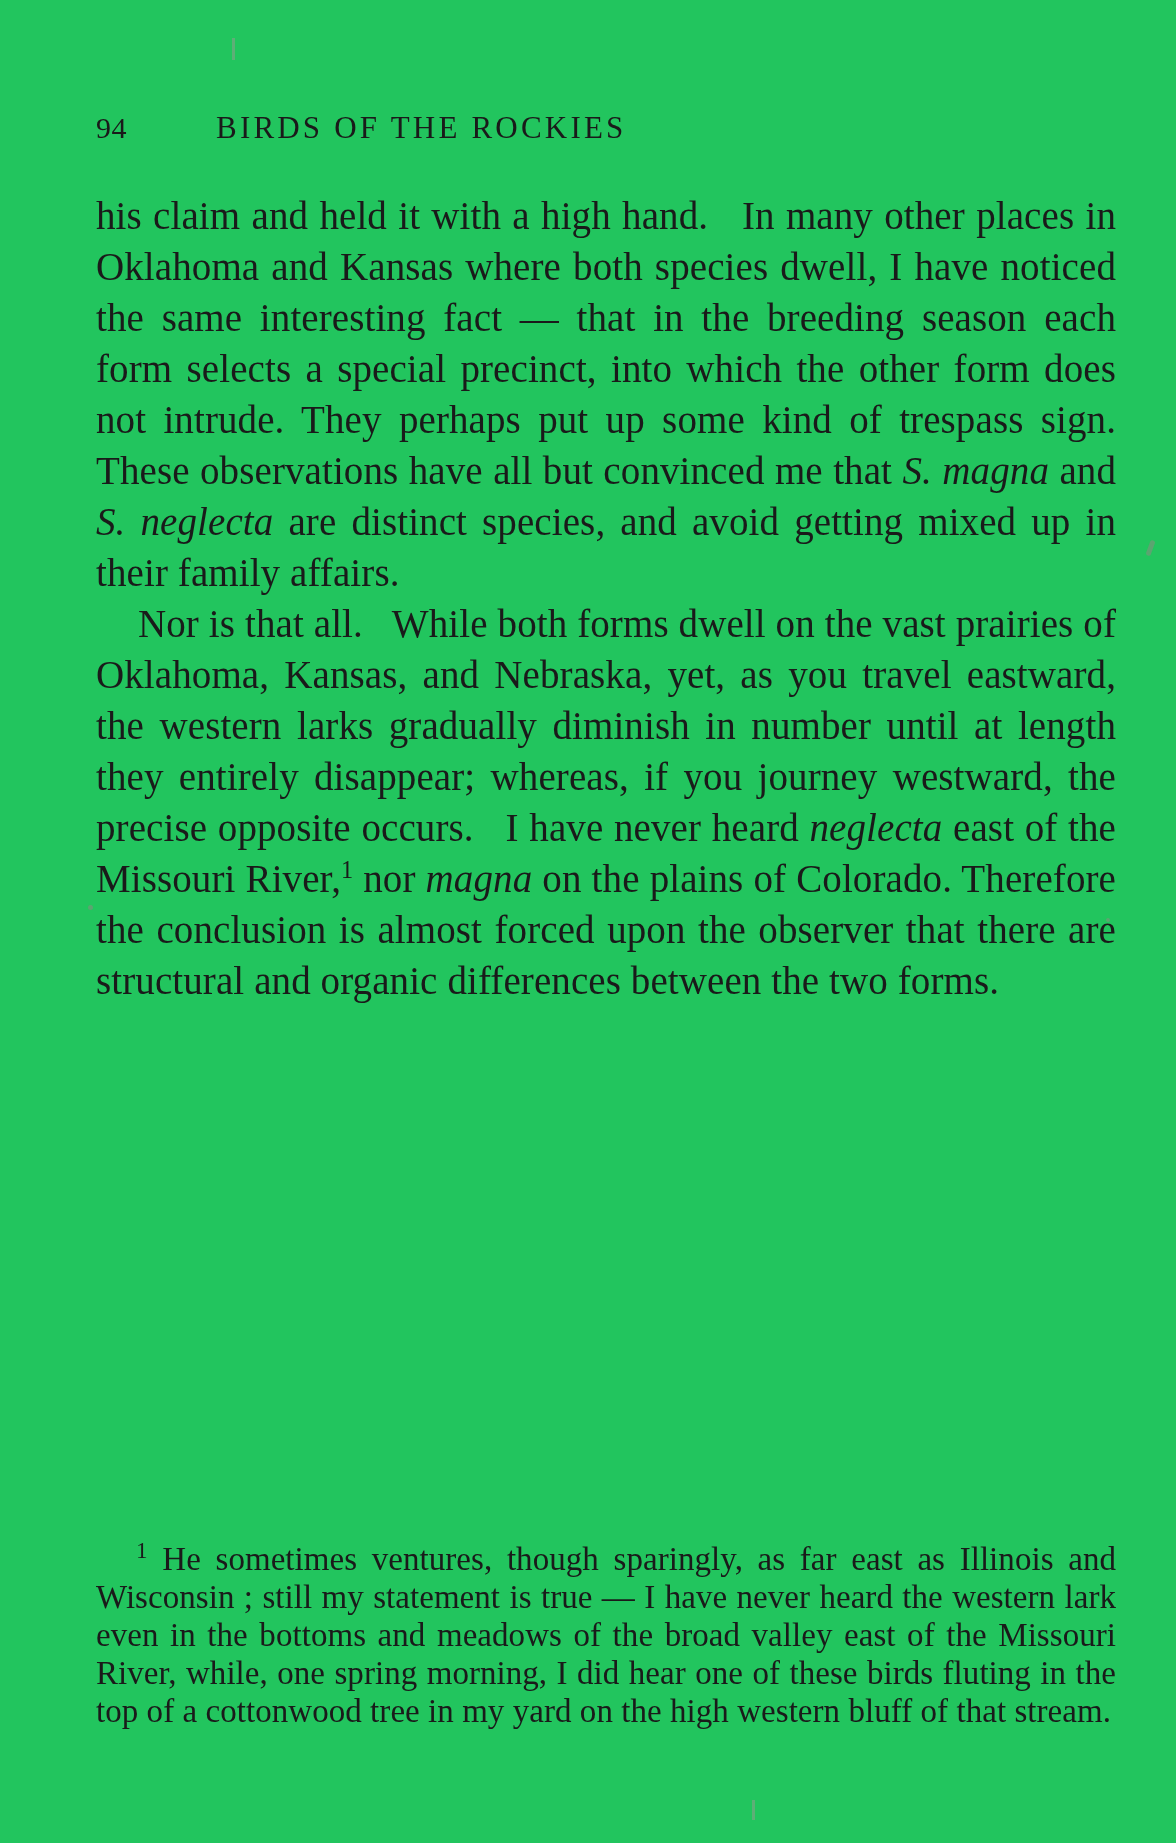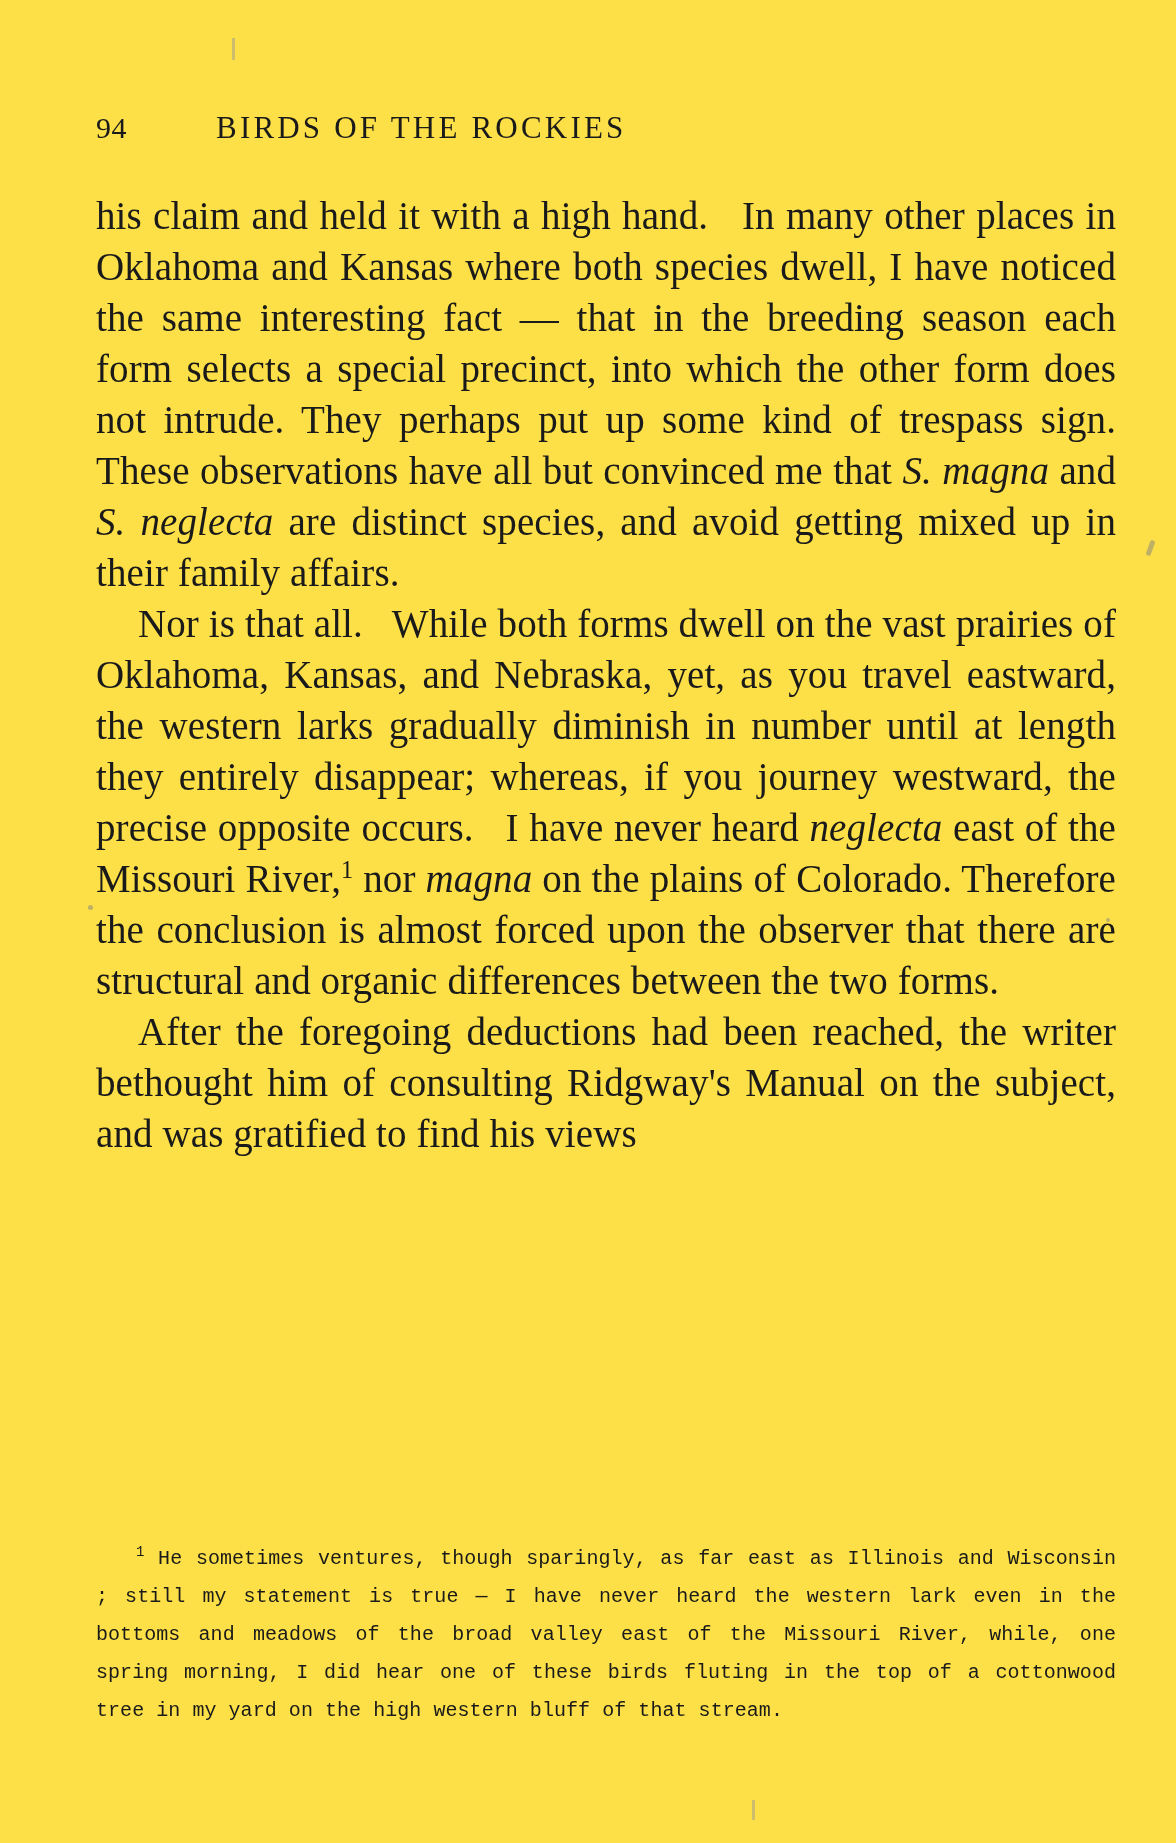--- a/index.html
+++ b/index.html
@@ -13,21 +13,21 @@
     position: relative;
     font-family: "Liberation Serif", serif;
     color: #1a1a1a;
     overflow: hidden;
   }
   .page {
     position: absolute;
     left: 0; top: 0;
     width: 1176px;
     height: 1843px;
-    background: #fde047;
+    background: #22c55e;
   }
   .content {
     position: absolute;
     left: 96px;
     top: 110px;
     width: 1020px;
   }
   .header-row {
     display: flex;
     align-items: baseline;
@@ -70,25 +70,24 @@
     line-height: 0;
   }
   .footnote-area {
     position: absolute;
     left: 96px;
     top: 1540px;
     width: 1020px;
   }
   .footnote-area p {
     margin: 0;
-    font-size: 20px;
+    font-size: 33px;
     line-height: 38px;
     text-align: justify;
     letter-spacing: 0.05px;
-    font-family: Liberation Mono, monospace;
   }
   .footnote-area p.indent {
     text-indent: 40px;
   }
   .footnote-marker {
     font-size: 0.7em;
     vertical-align: super;
     line-height: 0;
   }
   .speck {
@@ -120,21 +119,20 @@
       <div class="folio">94</div>
       <div class="running-head">BIRDS OF THE ROCKIES</div>
     </div>
 
     <div class="body-text">
 
       <p>his claim and held it with a high hand.&nbsp;&nbsp; In many other places in Oklahoma and Kansas where both species dwell, I have noticed the same interesting fact — that in the breeding season each form selects a special precinct, into which the other form does not intrude. They perhaps put up some kind of trespass sign. These observations have all but convinced me that <em>S. magna</em> and <em>S. neglecta</em> are distinct species, and avoid getting mixed up in their family affairs.</p>
 
       <p class="indent">Nor is that all.&nbsp;&nbsp; While both forms dwell on the vast prairies of Oklahoma, Kansas, and Nebraska, yet, as you travel eastward, the western larks gradually diminish in number until at length they entirely disappear; whereas, if you journey westward, the precise opposite occurs.&nbsp;&nbsp; I have never heard <em>neglecta</em> east of the Missouri River,<sup>1</sup> nor <em>magna</em> on the plains of Colorado. Therefore the conclusion is almost forced upon the observer that there are structural and organic differences between the two forms.</p>
 
-      <p class="indent">After the foregoing deductions had been reached, the writer bethought him of consulting Ridgway's Manual on the subject, and was gratified to find his views</p>
 
     </div>
   </div>
 
   <div class="footnote-area">
     <p class="indent"><span class="footnote-marker">1</span> He sometimes ventures, though sparingly, as far east as Illinois and Wisconsin ; still my statement is true — I have never heard the western lark even in the bottoms and meadows of the broad valley east of the Missouri River, while, one spring morning, I did hear one of these birds fluting in the top of a cottonwood tree in my yard on the high western bluff of that stream.</p>
   </div>
 
 </div>
 

